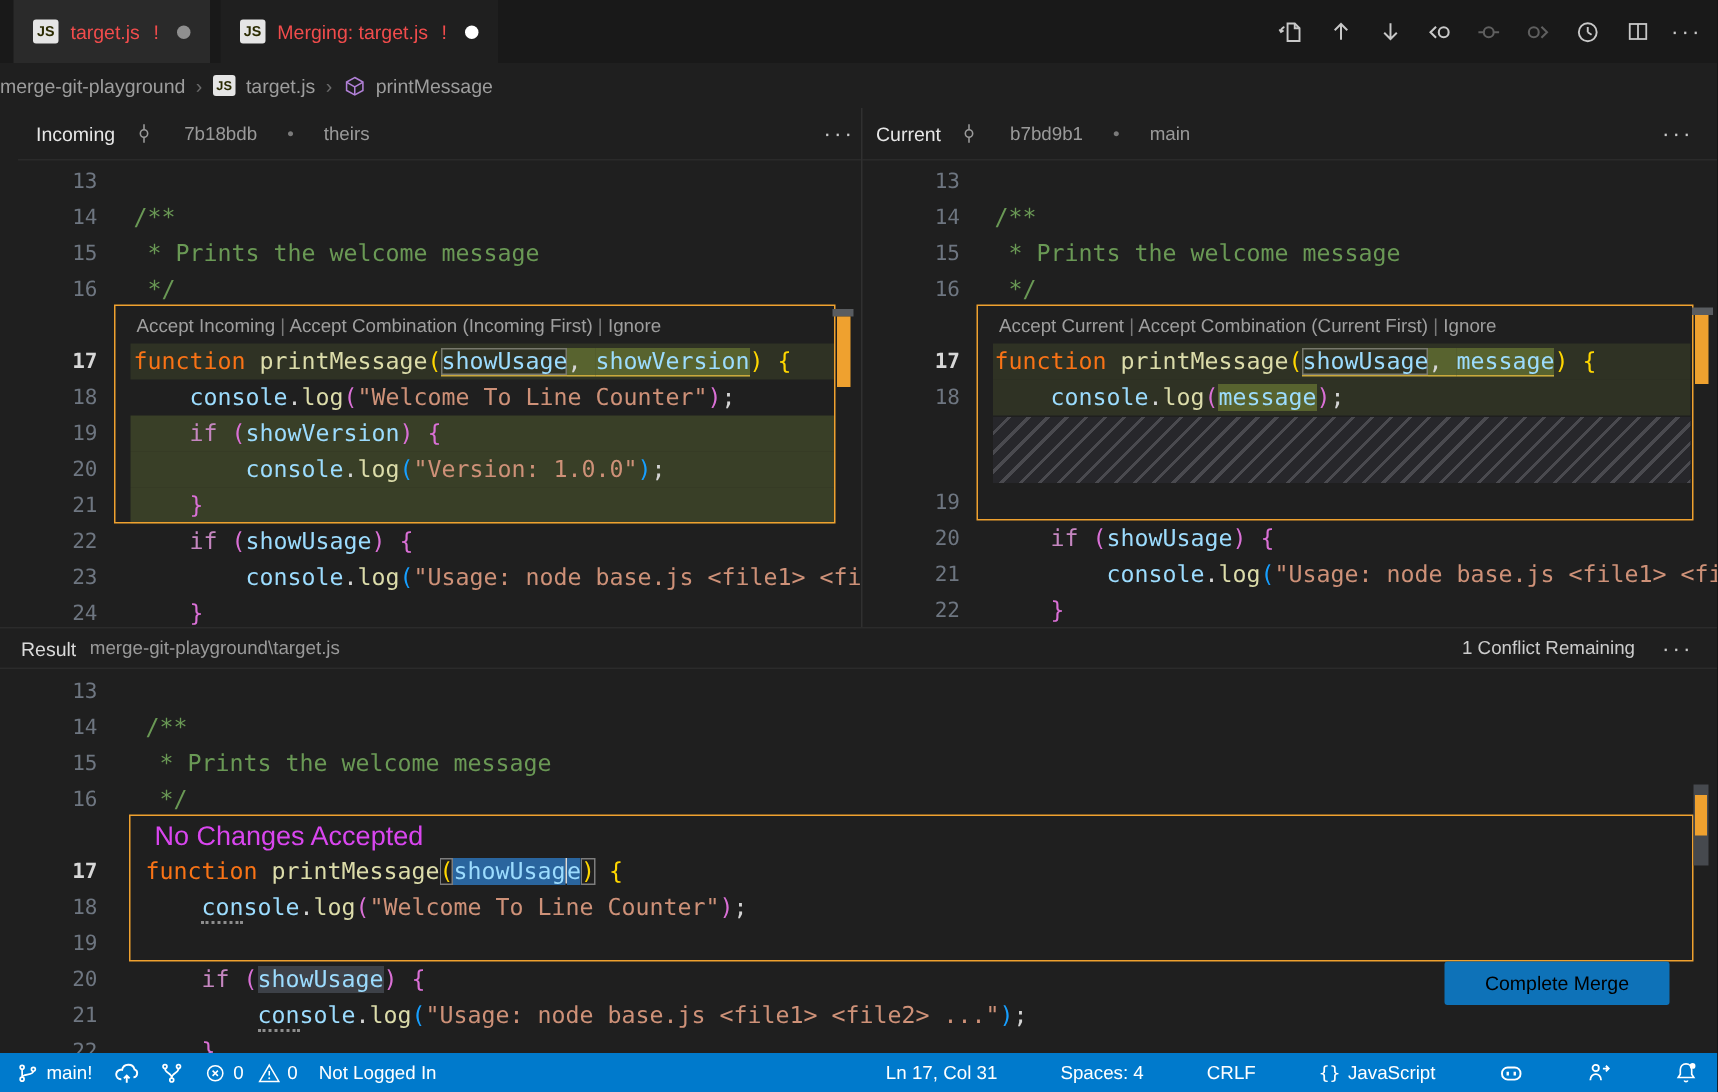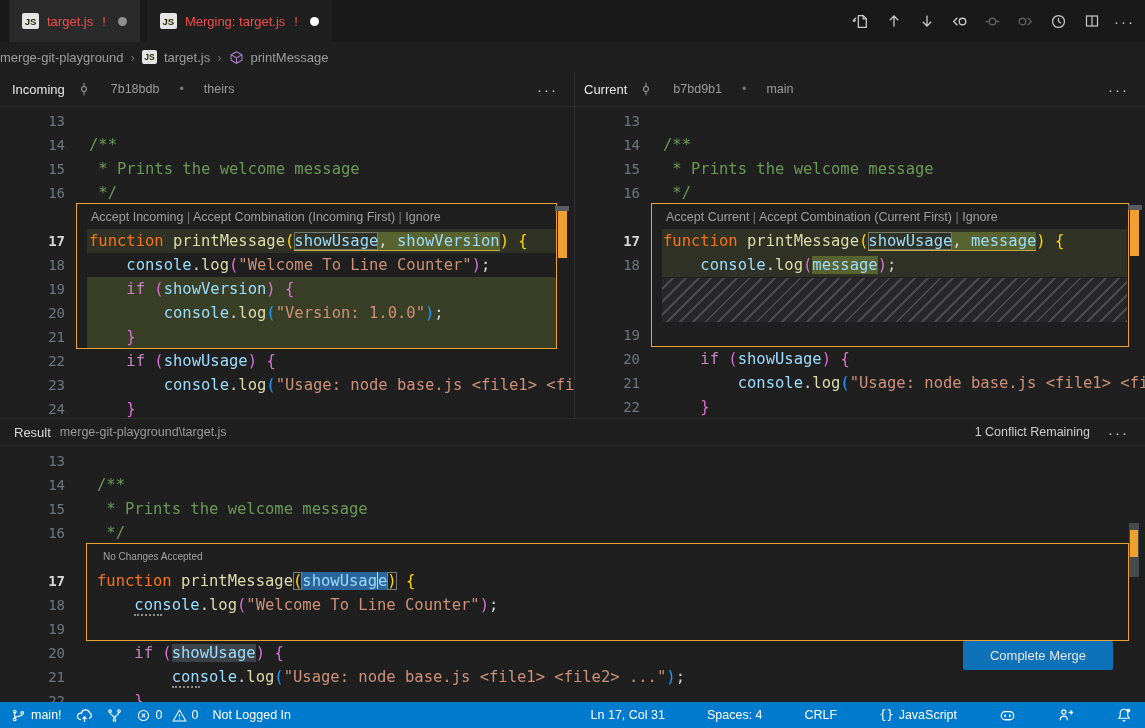--- a/index.html
+++ b/index.html
@@ -25,21 +25,21 @@
   .moretxt{letter-spacing:2px;color:#c8c8c8;font-size:15px;}
 
   
   .breadcrumbs{position:absolute;left:0;top:42px;width:1145px;height:30px;background:#1f1f1f;
                display:flex;align-items:center;gap:7px;font-size:13px;color:#9d9d9d;box-sizing:border-box;}
   .bc-chev{color:#6c6c6c;font-size:13px;}
 
   
   .panehdr{position:absolute;top:72px;height:35px;display:flex;align-items:center;font-size:13px;
            background:#1f1f1f;border-bottom:1px solid #2a2a2a;box-sizing:border-box;}
-  .panehdr.left{left:0;width:574px;padding-left:12px;align-items:center;}
+  .panehdr.left{left:12px;width:574px;padding-left:12px;align-items:center;}
   .panehdr.right{left:575px;width:570px;padding-left:9px;}
   .ph-title{color:#e6e6e6;}
   .ph-meta{color:#9a9a9a;font-size:12.5px;display:flex;align-items:center;gap:20px;margin-left:12px;}
   .ph-dot{color:#7a7a7a;}
   .ph-more{position:absolute;right:16px;cursor:pointer;}
   .resulthdr{position:absolute;left:0;top:418px;width:1145px;height:28px;background:#1f1f1f;
              border-top:1px solid #2b2b2b;border-bottom:1px solid #2b2b2b;display:flex;align-items:center;
              padding-left:14px;font-size:13px;color:#dadada;box-sizing:border-box;}
   .res-path{color:#9a9a9a;margin-left:9px;font-size:12.5px;}
   .res-right{position:absolute;right:16px;display:flex;gap:18px;align-items:center;color:#cccccc;font-size:12.5px;}
@@ -58,21 +58,21 @@
   #ed-incoming .ct{margin-left:78px;}
   #ed-current .ct{margin-left:77px;}
   #ed-result .ct{margin-left:86px;}
   .row.chg::before,.row.add::before{content:"";position:absolute;top:0;bottom:0;left:76px;right:18px;}
   .row.chg::before{background:rgba(130,150,62,0.16);}
   .row.add::before{background:rgba(130,150,62,0.27);}
   .hatchrow{position:relative;height:46px;}
   .hatchrow::before{content:"";position:absolute;left:76px;right:18px;top:1px;bottom:1px;
     background:repeating-linear-gradient(315deg,#4a4a4f 0px,#4a4a4f 2px,#27272b 2px,#27272b 9px);}
   .row.actions{font-family:"Liberation Sans",sans-serif;font-size:12.5px;color:#9f9f9f;padding-left:80px;}
-  .row.label{font-family:"Liberation Sans",sans-serif;font-size:10px;color:#a3a3a3;padding-left:92px;}
+  .row.label{font-family:"Liberation Sans",sans-serif;font-size:18px;color:#d946ef;padding-left:92px;}
   .alink{cursor:pointer;}
   .sep{color:#7a7a7a;}
 
   
   .tk.kw{color:#f97316;}  .tk.ctrl{color:#C586C0;} .tk.fn{color:#DCDCAA;}
   .tk.var{color:#9CDCFE;} .tk.str{color:#CE9178;}  .tk.cmt{color:#6A9955;}
   .tk.pln{color:#D4D4D4;} .tk.b1{color:#FFD700;}   .tk.b2{color:#DA70D6;} .tk.b3{color:#179FFF;}
   .tk.hl{background:rgba(140,160,62,0.45);}
   .tk.wbox{box-shadow:inset 0 0 0 1px rgba(180,180,170,0.55);}
   .tk.ul{border-bottom:1.5px solid #c9a83c;}
@@ -89,21 +89,21 @@
   #box-current{left:651px;top:203px;width:478px;height:144px;}
   #box-result{left:86px;top:543px;width:1043px;height:98px;}
   .marker{position:absolute;z-index:4;}
   #mk-inc-cap{left:555px;top:206px;width:14px;height:5px;background:#595c60;}
   #mk-inc{left:558px;top:211px;width:9px;height:47px;background:#efa12f;}
   #mk-cur-cap{left:1128px;top:205px;width:14px;height:5px;background:#595c60;}
   #mk-cur{left:1130px;top:210px;width:9px;height:46px;background:#efa12f;}
   #mk-res-thumb{left:1129px;top:523px;width:10px;height:54px;background:#46494e;}
   #mk-res{left:1130px;top:530px;width:8px;height:27px;background:#efa12f;}
 
-  .cmbtn{position:absolute;left:963px;top:641px;width:150px;height:29px;background:#0e72b8;color:#e5e5e5;
+  .cmbtn{position:absolute;left:963px;top:641px;width:150px;height:29px;background:#0e72b8;color:#000000;
          border:none;border-radius:2px;font-size:13px;font-family:"Liberation Sans",sans-serif;cursor:pointer;z-index:5;}
 
   
   .statusbar{position:absolute;left:0;top:702px;width:1145px;height:26px;background:#007acc;display:flex;
              align-items:center;color:#fff;font-size:12.5px;z-index:6;}
   .sbitem{display:flex;align-items:center;gap:5px;padding:0 7px;height:100%;cursor:pointer;white-space:nowrap;}
   .sb-left{display:flex;margin-left:4px;align-items:center;height:100%;}
   .sb-right{display:flex;margin-left:auto;margin-right:6px;align-items:center;height:100%;gap:28px;}
   .sbico-text{font-family:"DejaVu Sans Mono",monospace;font-size:12px;}
   svg{display:block;}

